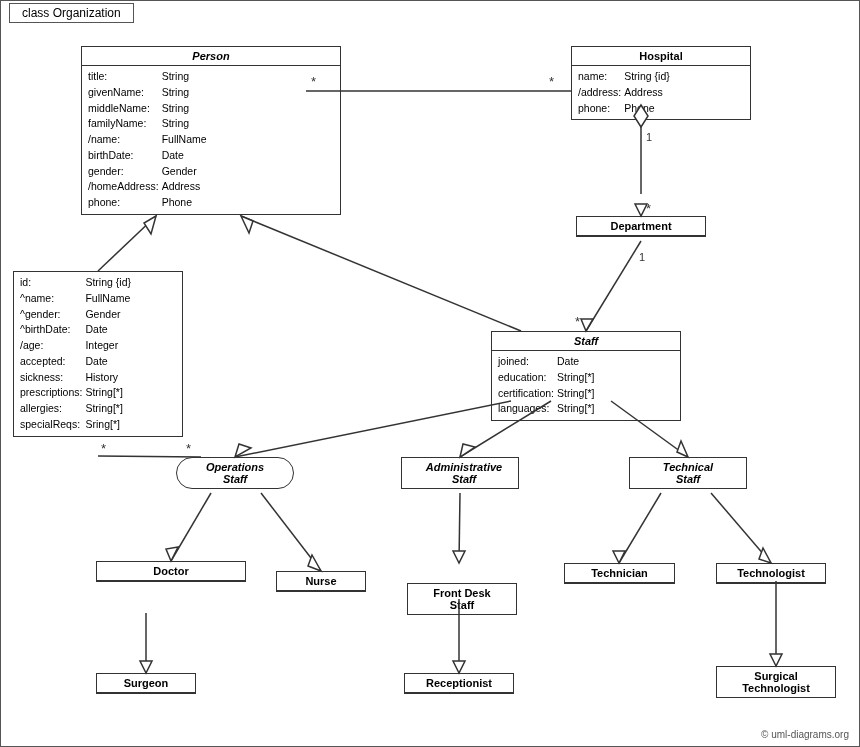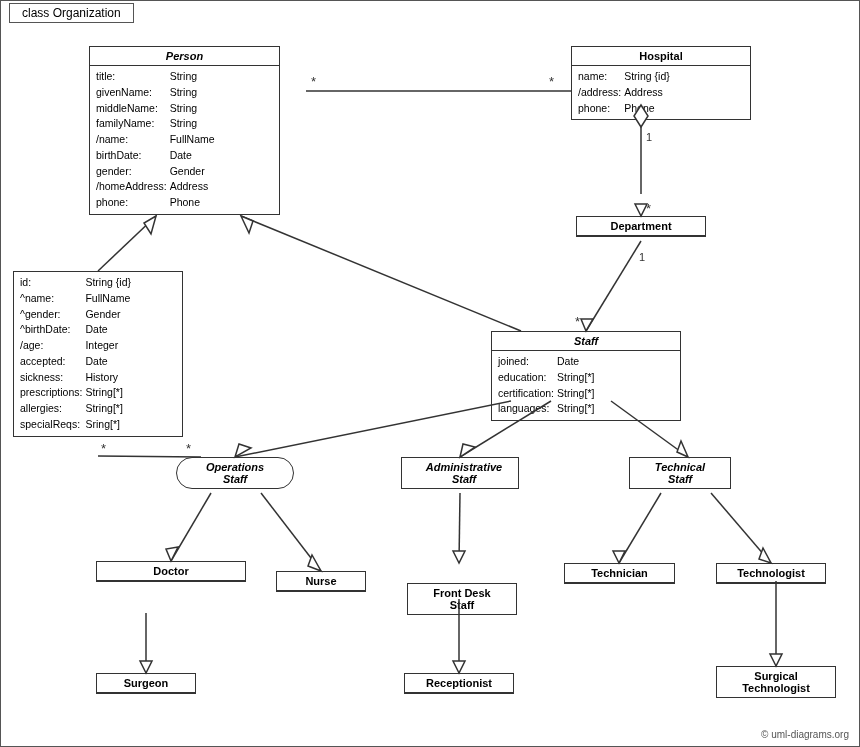--- a/index.html
+++ b/index.html
@@ -74,21 +74,21 @@
   </style>
 </head>
 <body>
 
 <div id="diagram-container">
 
   <div class="diagram-title">
     <span>class Organization</span>
   </div>
 
-  <div class="uml-box" style="left:88px; top:45px; width:191px;">
+  <div class="uml-box" style="left:80px; top:45px; width:260px;">
     <div class="header"><em>Person</em></div>
     <div class="body">
       <table>
         <tbody>
             <tr>
               <td>title:</td>
               <td>String</td>
             </tr>
         <tr>
               <td>givenName:</td>
@@ -229,21 +229,21 @@
   </div>
 
   <div class="uml-box" style="left:175px; top:456px; width:118px; text-align:center;border-radius:16px;">
     <div class="header" style="border-bottom:none;"><em>Operations<br>Staff</em></div>
   </div>
 
   <div class="uml-box" style="left:400px; top:456px; width:118px; text-align:center;padding-left:8px;">
     <div class="header" style="border-bottom:none;"><em>Administrative<br>Staff</em></div>
   </div>
 
-  <div class="uml-box" style="left:628px; top:456px; width:102px; text-align:center;">
+  <div class="uml-box" style="left:628px; top:456px; width:118px; text-align:center;">
     <div class="header" style="border-bottom:none;"><em>Technical<br>Staff</em></div>
   </div>
 
   <div class="uml-box" style="left:95px; top:560px; width:150px;">
     <div class="header normal">Doctor</div>
   </div>
 
   <div class="uml-box" style="left:275px; top:570px; width:90px;">
     <div class="header normal">Nurse</div>
   </div>

